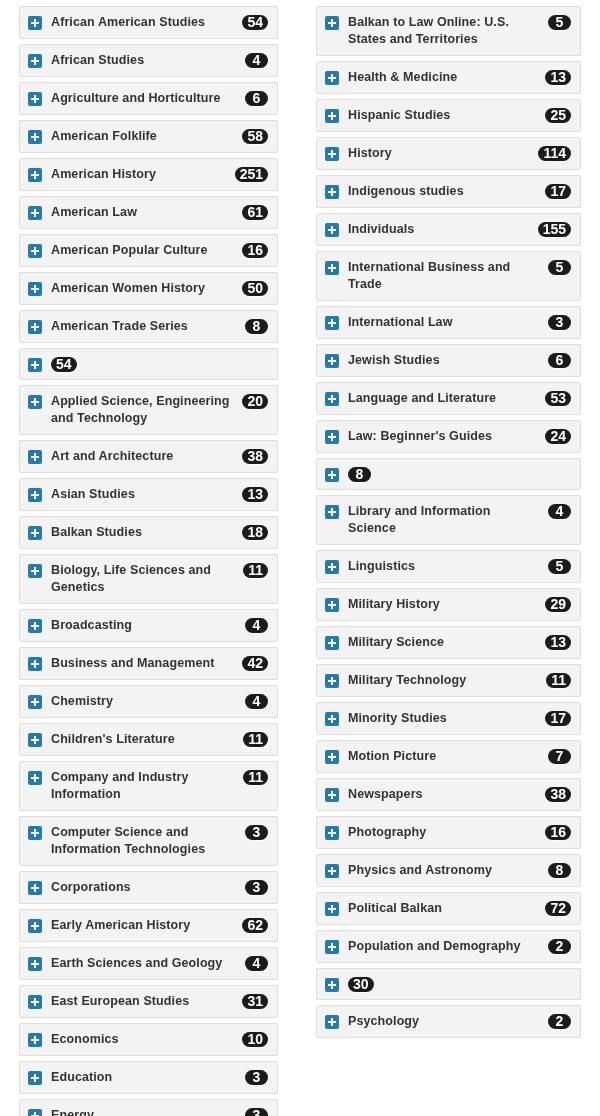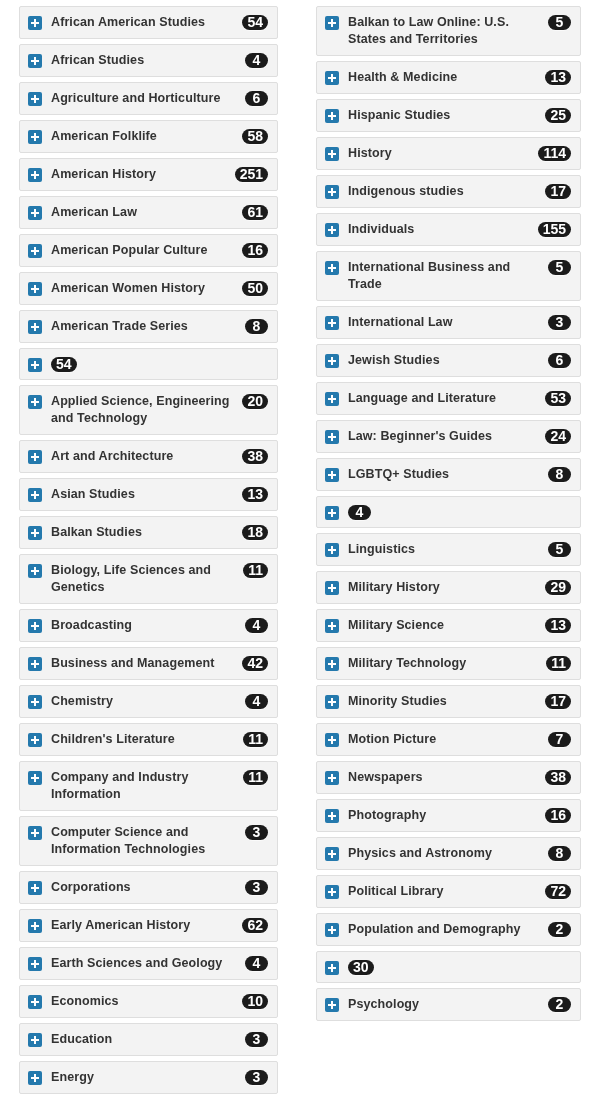--- a/index.html
+++ b/index.html
@@ -226,20 +226,25 @@
           <span class="subject-label">Early American History</span>
           <span class="count-badge">62</span>
         </div>
         <div class="subject-row">
           <span class="expand-icon"></span>
           <span class="subject-label">Earth Sciences and Geology</span>
           <span class="count-badge">4</span>
         </div>
         <div class="subject-row">
           <span class="expand-icon"></span>
+          <span class="subject-label">East European Studies</span>
+          <span class="count-badge">31</span>
+        </div>
+        <div class="subject-row">
+          <span class="expand-icon"></span>
           <span class="subject-label">Economics</span>
           <span class="count-badge">10</span>
         </div>
         <div class="subject-row">
           <span class="expand-icon"></span>
           <span class="subject-label">Education</span>
           <span class="count-badge">3</span>
         </div>
         <div class="subject-row">
           <span class="expand-icon"></span>
@@ -298,25 +303,25 @@
           <span class="subject-label">Language and Literature</span>
           <span class="count-badge">53</span>
         </div>
         <div class="subject-row">
           <span class="expand-icon"></span>
           <span class="subject-label">Law: Beginner's Guides</span>
           <span class="count-badge">24</span>
         </div>
         <div class="subject-row">
           <span class="expand-icon"></span>
-          <span class="subject-label">LGBTQ+ Studies</span>
           <span class="count-badge">8</span>
         </div>
         <div class="subject-row">
           <span class="expand-icon"></span>
+          <span class="subject-label">Library and Information Science</span>
           <span class="count-badge">4</span>
         </div>
         <div class="subject-row">
           <span class="expand-icon"></span>
           <span class="subject-label">Linguistics</span>
           <span class="count-badge">5</span>
         </div>
         <div class="subject-row">
           <span class="expand-icon"></span>
           <span class="subject-label">Military History</span>
@@ -352,21 +357,21 @@
           <span class="subject-label">Photography</span>
           <span class="count-badge">16</span>
         </div>
         <div class="subject-row">
           <span class="expand-icon"></span>
           <span class="subject-label">Physics and Astronomy</span>
           <span class="count-badge">8</span>
         </div>
         <div class="subject-row">
           <span class="expand-icon"></span>
-          <span class="subject-label">Political Library</span>
+          <span class="subject-label">Political Balkan</span>
           <span class="count-badge">72</span>
         </div>
         <div class="subject-row">
           <span class="expand-icon"></span>
           <span class="subject-label">Population and Demography</span>
           <span class="count-badge">2</span>
         </div>
         <div class="subject-row">
           <span class="expand-icon"></span>
           <span class="count-badge">30</span>

